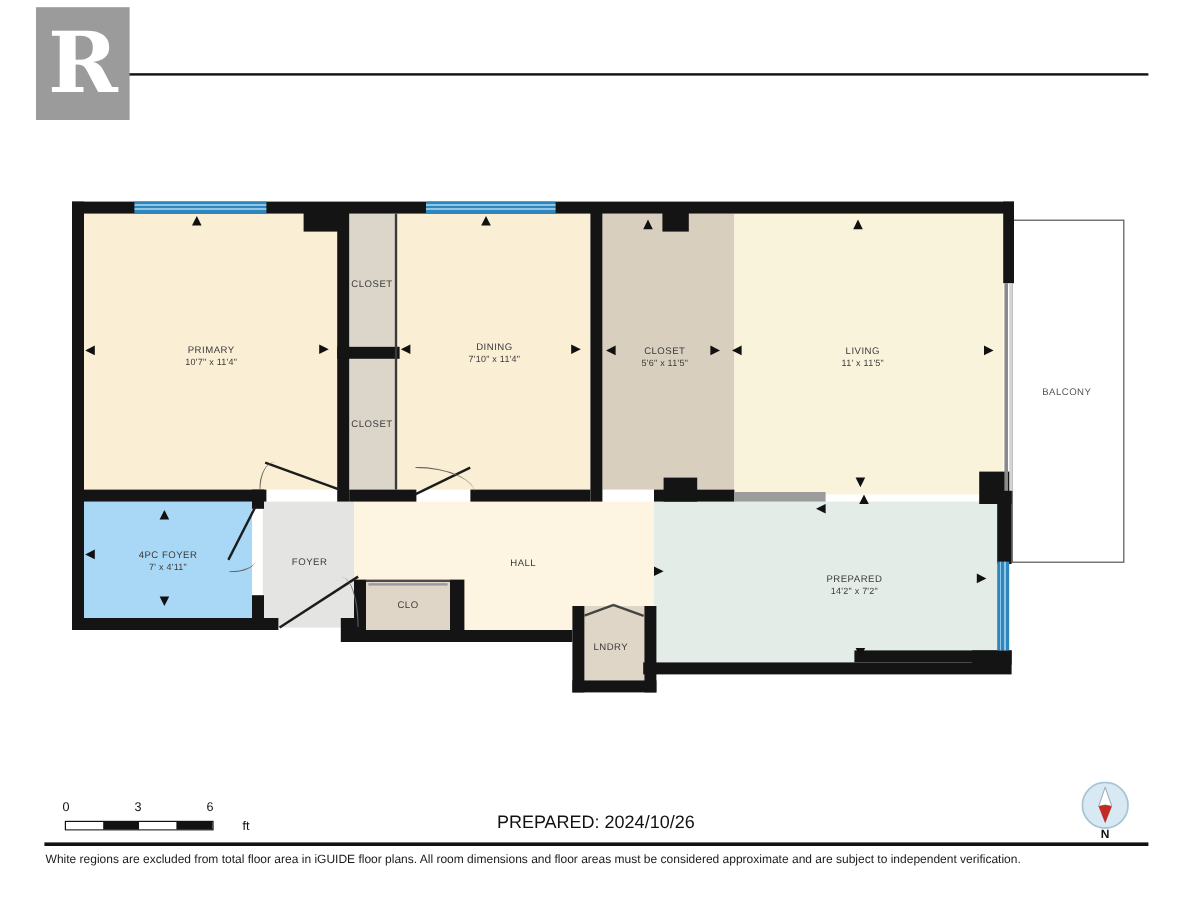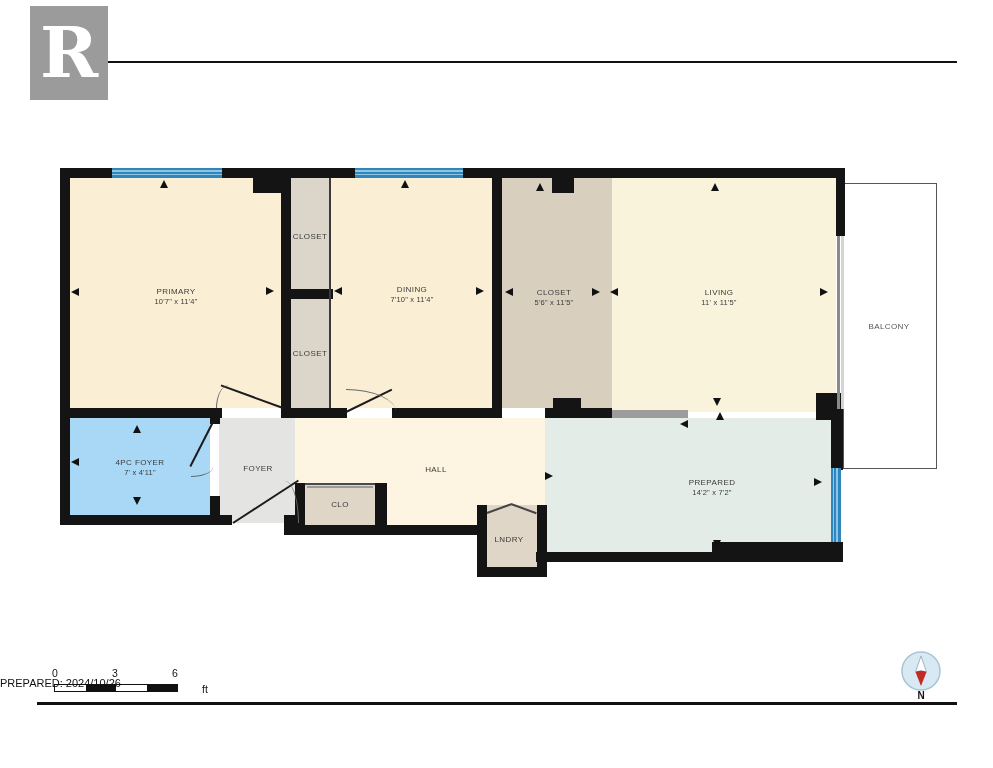--- a/index.html
+++ b/index.html
@@ -36,21 +36,21 @@
   .tri-up{border-left:4px solid transparent;border-right:4px solid transparent;border-bottom:8px solid #111;}
   .tri-dn{border-left:4px solid transparent;border-right:4px solid transparent;border-top:8px solid #111;}
   .tri-lf{border-top:4px solid transparent;border-bottom:4px solid transparent;border-right:8px solid #111;}
   .tri-rt{border-top:4px solid transparent;border-bottom:4px solid transparent;border-left:8px solid #111;}
   
   #scale-ticks span{position:absolute;font-size:10.5px;}
   #scale-bar{position:absolute;left:54px;top:684px;width:124px;height:8px;border:1px solid #111;
              display:flex;box-sizing:border-box;}
   #scale-bar i{display:block;height:100%;width:31px;}
   #scale-ft{position:absolute;left:186px;top:683px;font-size:10.5px;margin-left:16px;}
-  #prepared{position:absolute;left:0;right:0;top:677px;font-size:11px;}
+  #prepared{position:absolute;left:0;right:0;top:677px;text-align:center;font-size:15px;}
   #compass{position:absolute;left:901px;top:651px;width:40px;height:40px;}
   #north{position:absolute;left:906px;top:690px;width:30px;text-align:center;font-size:10px;font-weight:bold;}
   #ftr-line{position:absolute;left:37px;top:702px;width:920px;height:3px;background:#111;}
   #disclaimer{position:absolute;left:38px;top:711px;right:20px;font-size:10px;color:#1a1a1a;}
 </style>
 </head>
 <body>
 
 <div id="page">
 
@@ -209,14 +209,15 @@
   <div id="prepared">PREPARED: 2024/10/26</div>
   <div id="compass">
     <svg width="40" height="40" viewBox="0 0 40 40">
       <circle cx="20" cy="20" r="19" fill="#d8e9f4" stroke="#a8c4d4" stroke-width="1.5"></circle>
       <path d="M20 5 L14.5 21 Q20 18.5 25.5 21 Z" fill="#ffffff" stroke="#8fa6b4" stroke-width="0.8"></path>
       <path d="M14.5 21 Q20 18.5 25.5 21 L20 35 Z" fill="#c22a24"></path>
     </svg>
   </div>
   <div id="north">N</div>
   <div id="ftr-line"></div>
+  <div id="disclaimer">White regions are excluded from total floor area in iGUIDE floor plans. All room dimensions and floor areas must be considered approximate and are subject to independent verification.</div>
 
 </div>
 
 </body></html>

